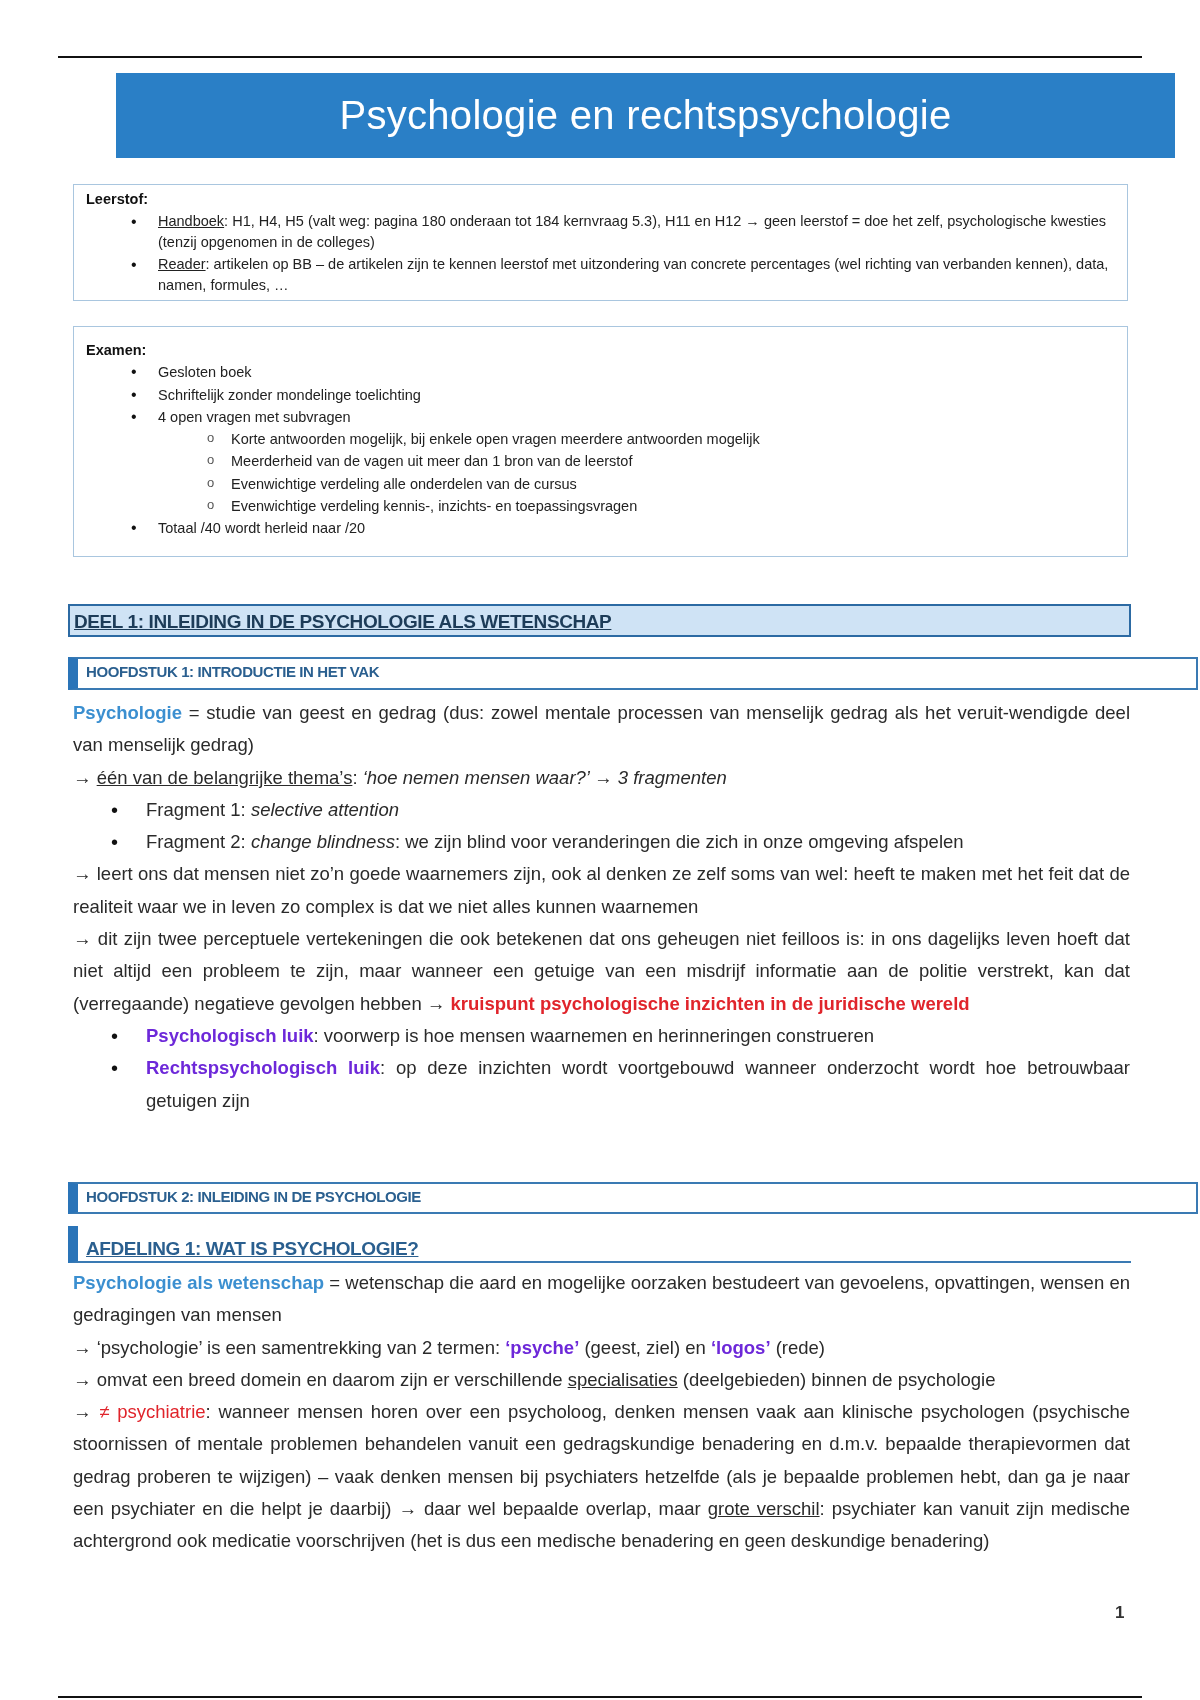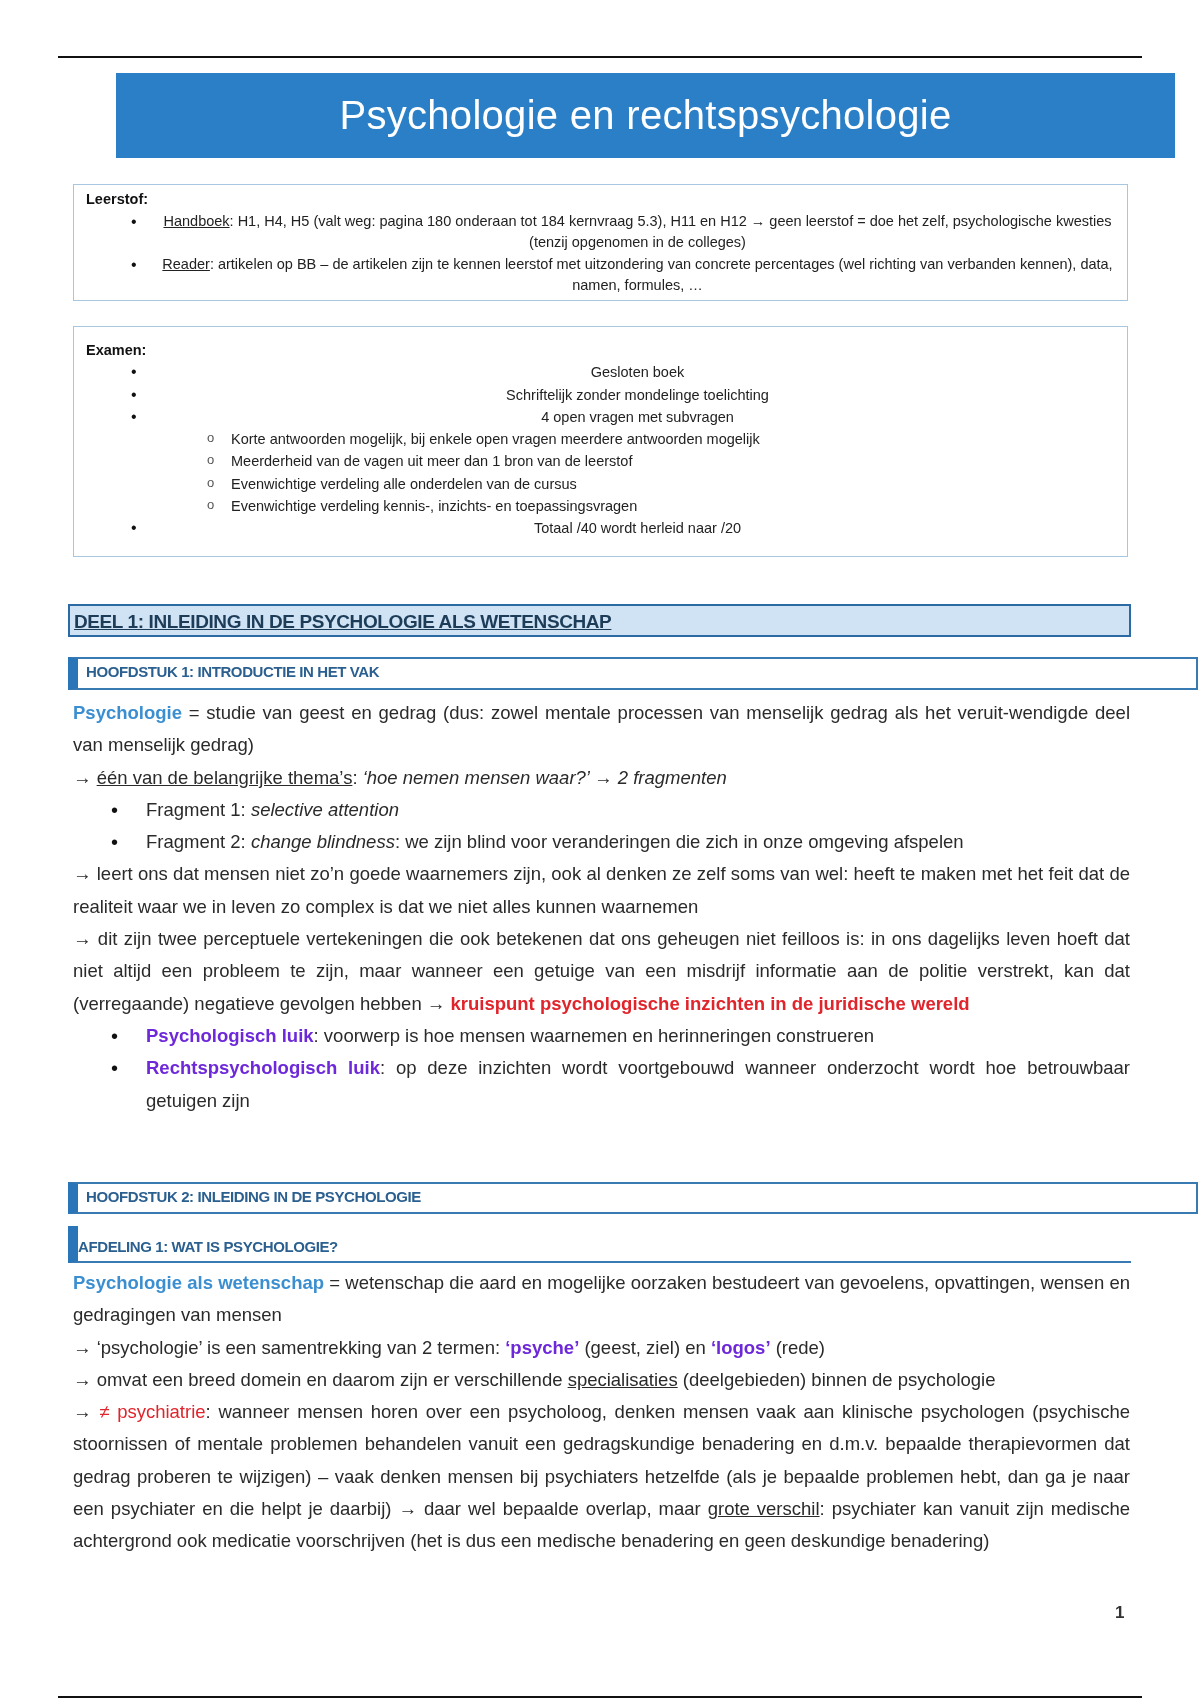--- a/index.html
+++ b/index.html
@@ -17,42 +17,42 @@
   .title-banner h1 { color: #fff; font-weight: normal; font-size: 40px; letter-spacing: 0.3px; }
 
   .box {
     position: absolute; left: 73px; width: 1055px; border: 1.5px solid #a9c6df;
     padding: 4px 10px 6px 12px; font-size: 14.5px; line-height: 21.5px;
   }
   .box.leerstof { top: 184px; height: 117px; }
   .box.examen { top: 326px; height: 231px; padding-top: 12px; line-height: 22.3px; }
   .box .box-title { font-weight: bold; color: #111; }
   .box ul { list-style: none; }
-  .box li.b1 { position: relative; padding-left: 72px; text-align: center; }
+  .box li.b1 { position: relative; padding-left: 72px; }
   .box li.b1::before { content: "\2022"; position: absolute; left: 45px; top: 0; font-size: 16px; color: #111; }
   .box li.b2 { position: relative; padding-left: 145px; }
   .box li.b2::before { content: "o"; position: absolute; left: 121px; top: -1px; font-size: 13px; color: #555; }
   .u { text-decoration: underline; }
 
   .deel-heading {
     position: absolute; left: 68px; top: 604px; width: 1063px; height: 33px;
     background: #cfe3f5; border: 2px solid #2c6aa3;
     font-weight: bold; font-size: 19px; color: #1d3c58; padding: 5px 0 0 4px; letter-spacing: -0.4px; text-decoration: underline;
   }
   .chapter-heading {
     position: absolute; left: 68px; width: 1130px; height: 33px;
     border: 2px solid #3a7ab3; border-left: 10px solid #2a74b8; background: #fff;
     font-weight: bold; font-size: 15px; color: #2a5f8f; padding: 4px 0 0 8px; letter-spacing: -0.4px;
   }
   .chapter-heading.h1c { top: 657px; }
   .chapter-heading.h2c { top: 1182px; height: 32px; }
   .section-heading {
     position: absolute; left: 68px; top: 1226px; width: 1063px; height: 37px;
     border-left: 10px solid #2a74b8; border-bottom: 2px solid #3a7ab3;
-    font-weight: bold; font-size: 15px; color: #2a5f8f; padding: 12px 0 0 0; letter-spacing: -0.4px;
+    font-weight: bold; font-size: 19px; color: #2a5f8f; padding: 12px 0 0 8px; letter-spacing: -0.4px; text-decoration: underline;
   }
 
   .para {
     position: absolute; left: 73px; width: 1057px;
     font-size: 18.5px; line-height: 32.3px; color: #2a2a2a; text-align: justify;
   }
   .para.p1 { top: 697px; }
   .para.p2 { top: 1267px; }
   .term-blue { color: #3b8fd0; font-weight: bold; }
   .red-bold { color: #e0242b; font-weight: bold; }
@@ -94,21 +94,21 @@
     <li class="b1">Totaal /40 wordt herleid naar /20</li>
   </ul>
 </div>
 
 <div class="deel-heading">DEEL 1: INLEIDING IN DE PSYCHOLOGIE ALS WETENSCHAP</div>
 
 <div class="chapter-heading h1c">HOOFDSTUK 1: INTRODUCTIE IN HET VAK</div>
 
 <div class="para p1">
   <div><span class="term-blue">Psychologie</span><span> = studie van geest en gedrag (dus: zowel mentale processen van menselijk gedrag als het veruit-wendigde deel van menselijk gedrag)</span></div>
-  <div><span>→ </span><span class="u">één van de belangrijke thema’s</span><span>: </span><span class="it">‘hoe nemen mensen waar?’ → 2 fragmenten</span></div>
+  <div><span>→ </span><span class="u">één van de belangrijke thema’s</span><span>: </span><span class="it">‘hoe nemen mensen waar?’ → 3 fragmenten</span></div>
   <div class="bul"><span>Fragment 1: </span><span class="it">selective attention</span><span></span></div>
   <div class="bul"><span>Fragment 2: </span><span class="it">change blindness</span><span>: we zijn blind voor veranderingen die zich in onze omgeving afspelen</span></div>
   <div>→ leert ons dat mensen niet zo’n goede waarnemers zijn, ook al denken ze zelf soms van wel: heeft te maken met het feit dat de realiteit waar we in leven zo complex is dat we niet alles kunnen waarnemen</div>
   <div><span>→ dit zijn twee perceptuele vertekeningen die ook betekenen dat ons geheugen niet feilloos is: in ons dagelijks leven hoeft dat niet altijd een probleem te zijn, maar wanneer een getuige van een misdrijf informatie aan de politie verstrekt, kan dat (verregaande) negatieve gevolgen hebben → </span><span class="red-bold">kruispunt psychologische inzichten in de juridische wereld</span></div>
   <div class="bul"><span class="bold">Psychologisch luik</span><span>: voorwerp is hoe mensen waarnemen en herinneringen construeren</span></div>
   <div class="bul"><span class="bold">Rechtspsychologisch luik</span><span>: op deze inzichten wordt voortgebouwd wanneer onderzocht wordt hoe betrouwbaar getuigen zijn</span></div>
 </div>
 
 <div class="chapter-heading h2c">HOOFDSTUK 2: INLEIDING IN DE PSYCHOLOGIE</div>
 

